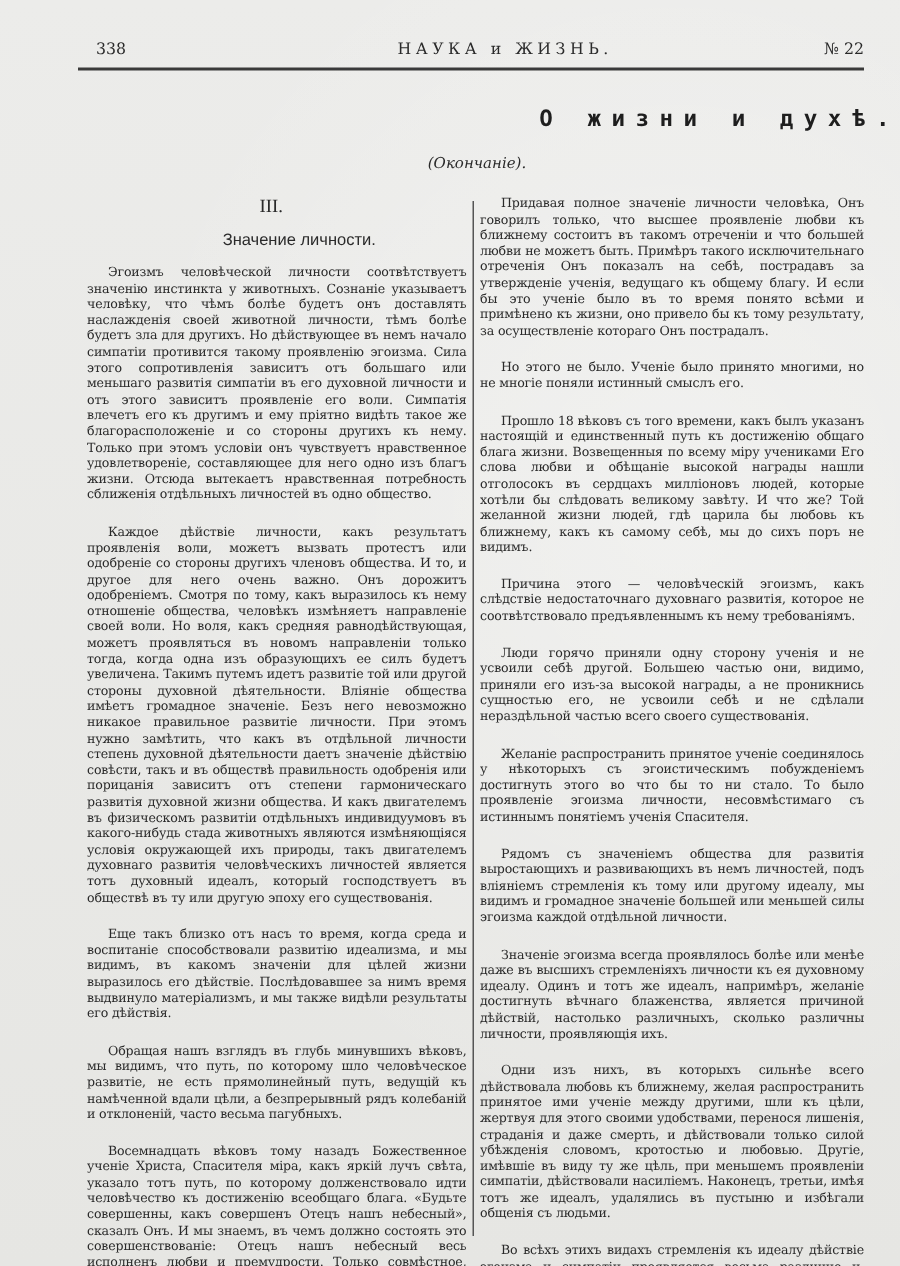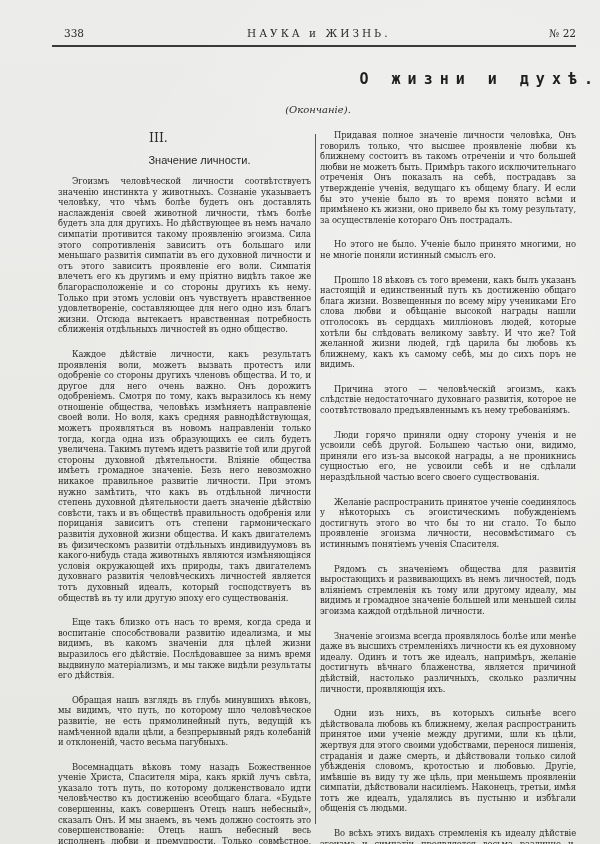--- a/index.html
+++ b/index.html
@@ -20,37 +20,37 @@
     position: absolute; left: 80px; top: 95px; width: 240px; height: 70px;
     font-family: "Liberation Sans", sans-serif; font-weight: bold; font-size: 64px;
     color: rgba(120,120,120,0.13); transform: scaleX(-1); letter-spacing: 2px;
     white-space: nowrap;
   }
   .header {
     position: absolute; left: 52px; top: 27px; width: 524px; height: 16px;
     font-size: 10.5px;
   }
   .header .pg { position: absolute; left: 12px; top: 0; }
-  .header .mast { position: absolute; left: 195px; top: 0; letter-spacing: 3px; }
+  .header .mast { position: absolute; left: 213px; top: 0; letter-spacing: 3px; }
   .header .issue { position: absolute; right: 0; top: 0; }
   .rule { position: absolute; left: 52px; top: 45px; width: 524px; height: 2px; background: #3a3a3a; }
   .title {
     position: absolute; left: 0; top: 70px; width: 600px; text-align: right;
     font-family: "DejaVu Sans Mono", "Liberation Mono", monospace; font-weight: bold;
     font-size: 15px; letter-spacing: 7px; color: #1e1e1e;
   }
   .subtitle {
     position: absolute; left: 0; top: 104px; width: 600px; text-align: center;
     font-style: italic; font-size: 10px; padding-left: 36px; box-sizing: border-box;
   }
   .colL { position: absolute; left: 58px; top: 130px; width: 253px; }
   .colR { position: absolute; left: 320px; top: 130px; width: 256px; }
   .divider { position: absolute; left: 315px; top: 134px; width: 1px; height: 690px; background: #555; }
   .section-num {
-    font-size: 12.5px; margin-left: 91px; margin-top: 0; height: 18px;
+    font-size: 12.5px; margin-left: 115px; margin-top: 0; height: 18px; font-family: Liberation Serif, serif;
   }
   .section-head {
     font-family: "Liberation Sans", sans-serif; font-size: 11px; text-align: center;
     margin: 6px 0 10px 0; padding-left: 30px;
   }
   p {
     margin: 0; font-size: 8.4px; line-height: 10.6px; text-align: justify;
     text-indent: 14px; letter-spacing: -0.1px;
   }
   p.cont { text-indent: 0; }

